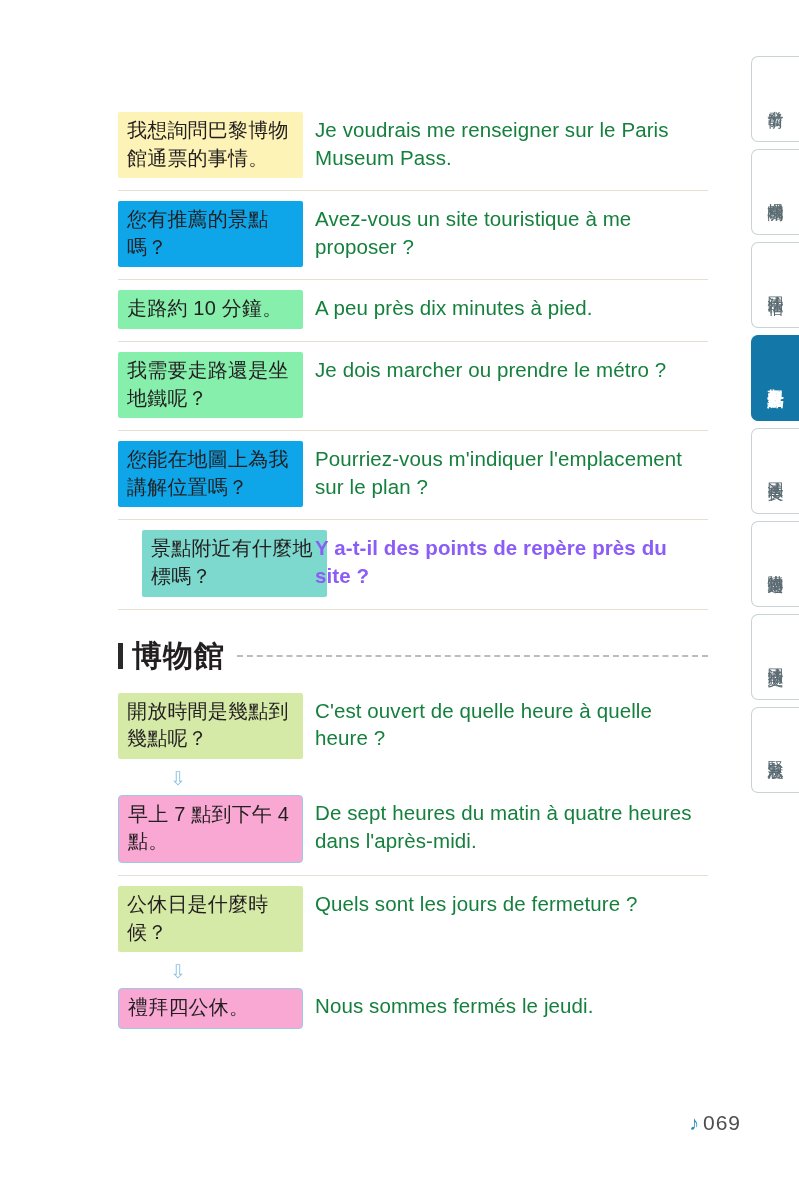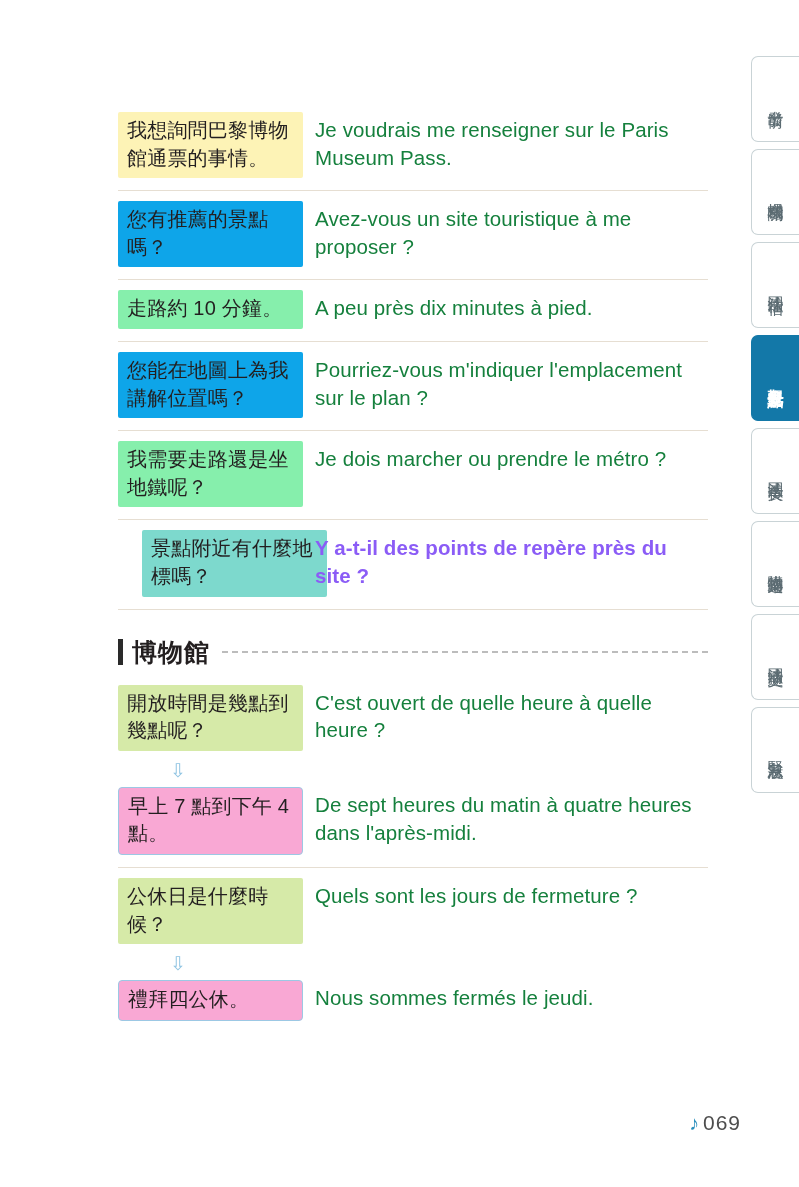--- a/index.html
+++ b/index.html
@@ -147,21 +147,21 @@
     margin: 26px 0 6px 0;
     width: 590px;
   }
   .section-bar {
     width: 5px;
     height: 26px;
     background: #2a2a2a;
     margin-right: 9px;
   }
   .section-title {
-    font-size: 25px;
+    font-size: 30px;
     font-weight: bold;
     letter-spacing: 1px;
     white-space: nowrap;
   }
   .section-dashes {
     flex: 1;
     height: 1px;
     margin-left: 12px;
     border-top: 2px dashed #bcbcbc;
   }
@@ -203,30 +203,30 @@
 
     <div class="row">
       <div class="zh-col">
         <span class="zh cream">走路約 10 分鐘。</span>
       </div>
       <div class="fr">A peu près dix minutes à pied.</div>
     </div>
 
     <div class="row">
       <div class="zh-col">
+        <span class="zh cream">我需要走路還是坐地鐵呢？</span>
+      </div>
+      <div class="fr">Je dois marcher ou prendre le métro ?</div>
+    </div>
+
+    <div class="row">
+      <div class="zh-col">
         <span class="zh yellow2">您能在地圖上為我講解位置嗎？</span>
       </div>
       <div class="fr">Pourriez-vous m'indiquer l'emplacement sur le plan ?</div>
-    </div>
-
-    <div class="row">
-      <div class="zh-col">
-        <span class="zh cream">我需要走路還是坐地鐵呢？</span>
-      </div>
-      <div class="fr">Je dois marcher ou prendre le métro ?</div>
     </div>
 
     <div class="row">
       <div class="zh-col">
         <span class="zh teal">景點附近有什麼地標嗎？</span>
       </div>
       <div class="fr highlight">Y a-t-il des points de repère près du site ?</div>
     </div>
 
     <div class="section-head">

